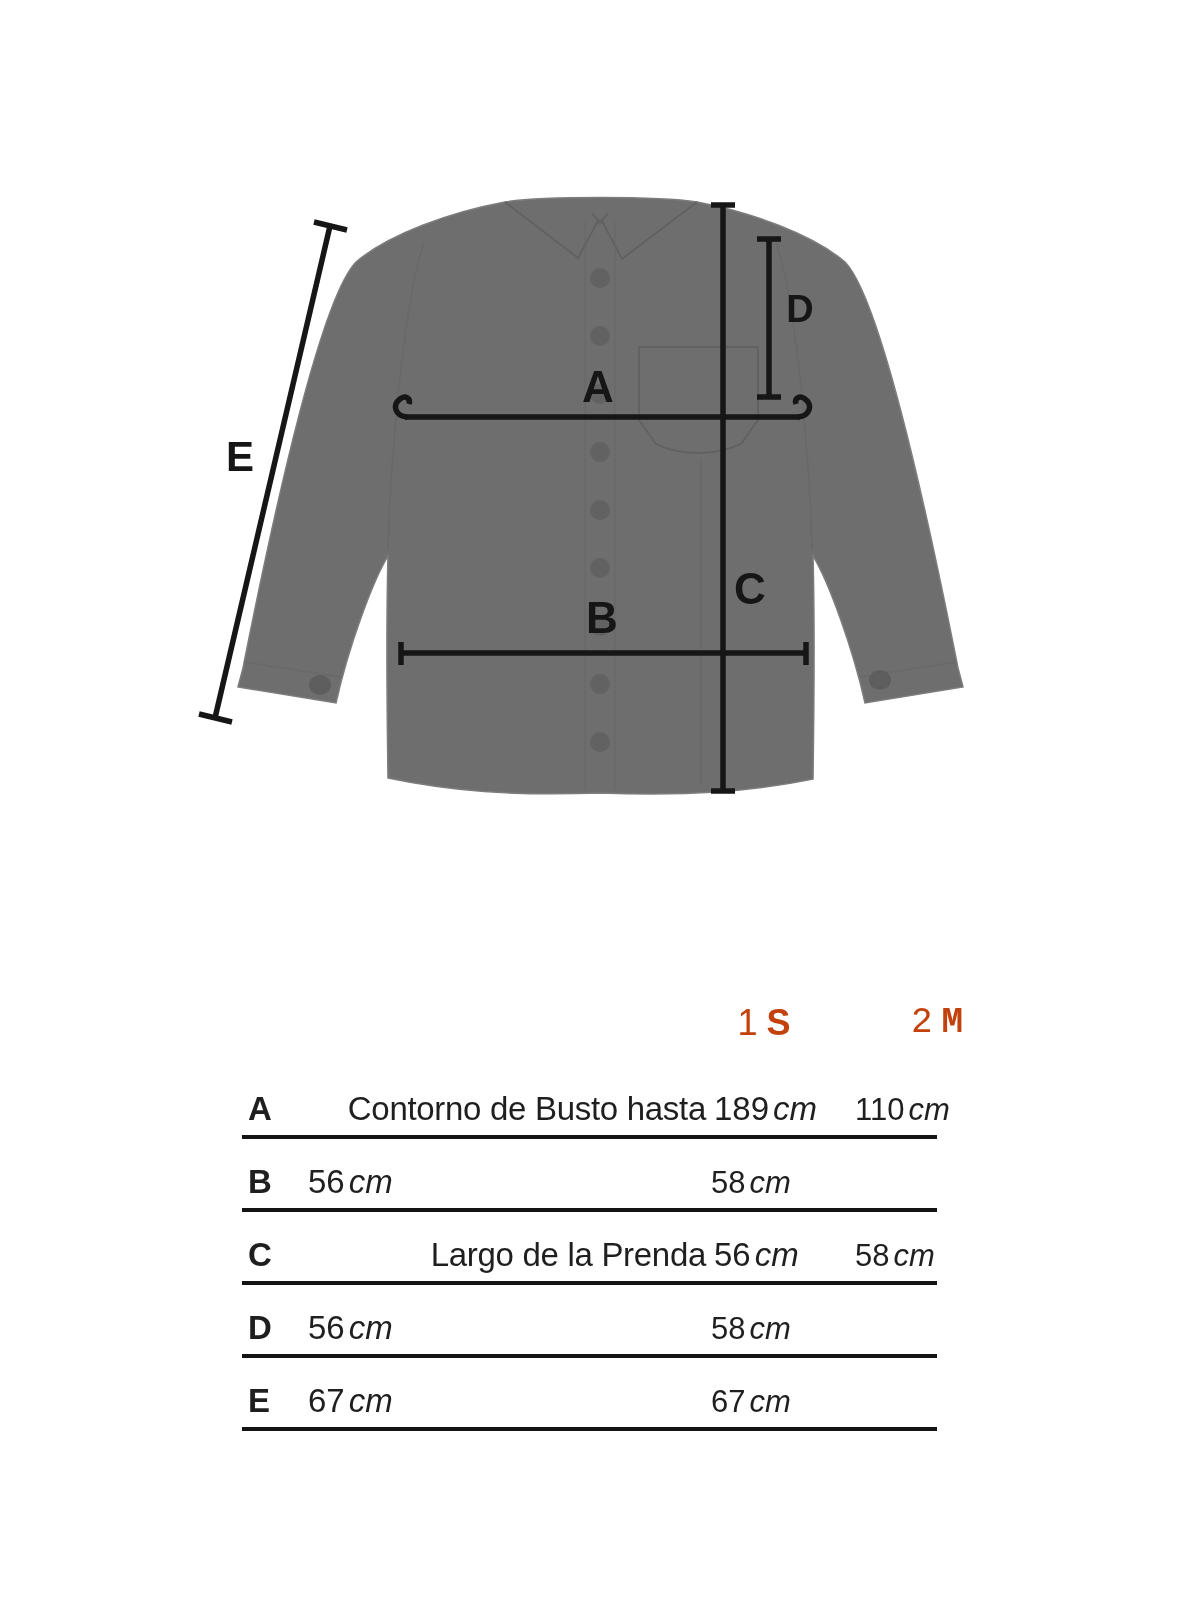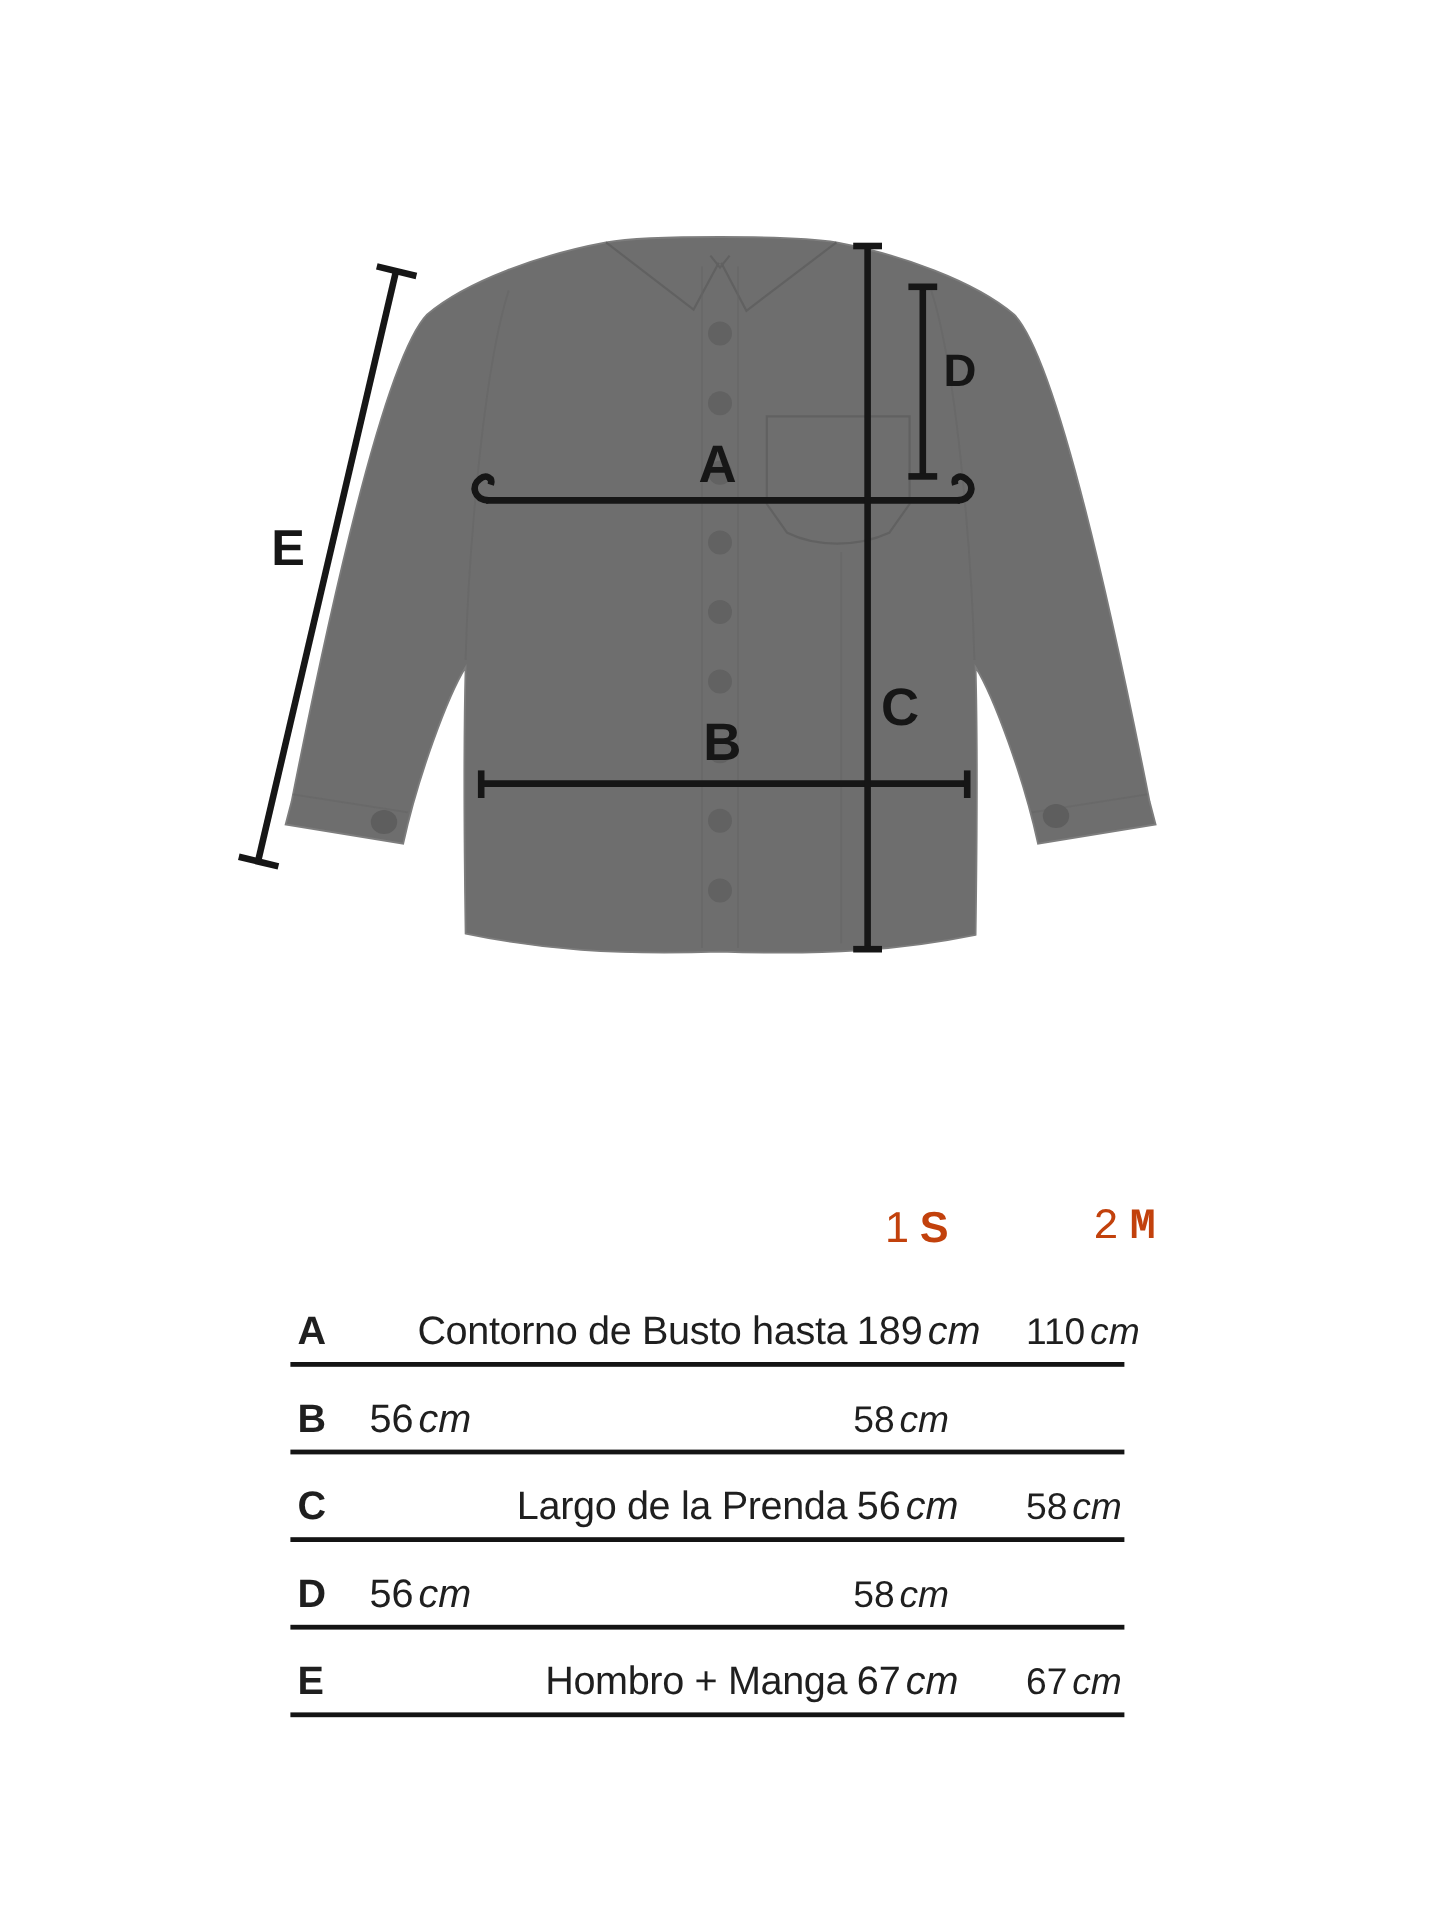--- a/index.html
+++ b/index.html
@@ -172,19 +172,18 @@
     </div>
 
     <div class="trow">
       <div class="cell letter">D</div>
       <div class="cell val"><span>56</span><span class="unit">cm</span></div>
       <div class="cell val2"><span>58</span><span class="unit">cm</span></div>
     </div>
 
     <div class="trow">
       <div class="cell letter">E</div>
-      <div class="cell desc">Hombro + Manga</div>
       <div class="cell val"><span>67</span><span class="unit">cm</span></div>
       <div class="cell val2"><span>67</span><span class="unit">cm</span></div>
     </div>
 
   </div>
 </div>
 
 </body></html>

